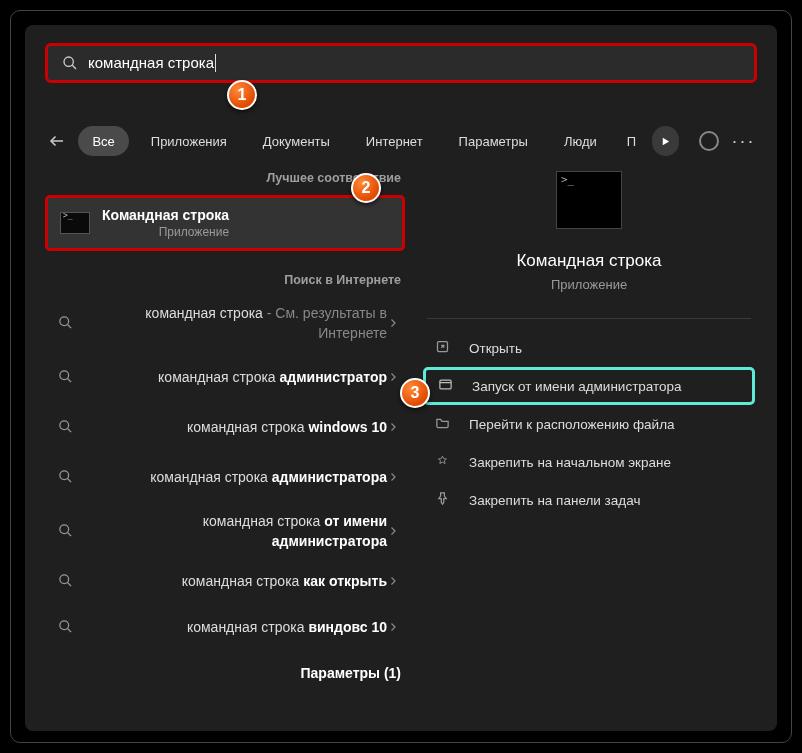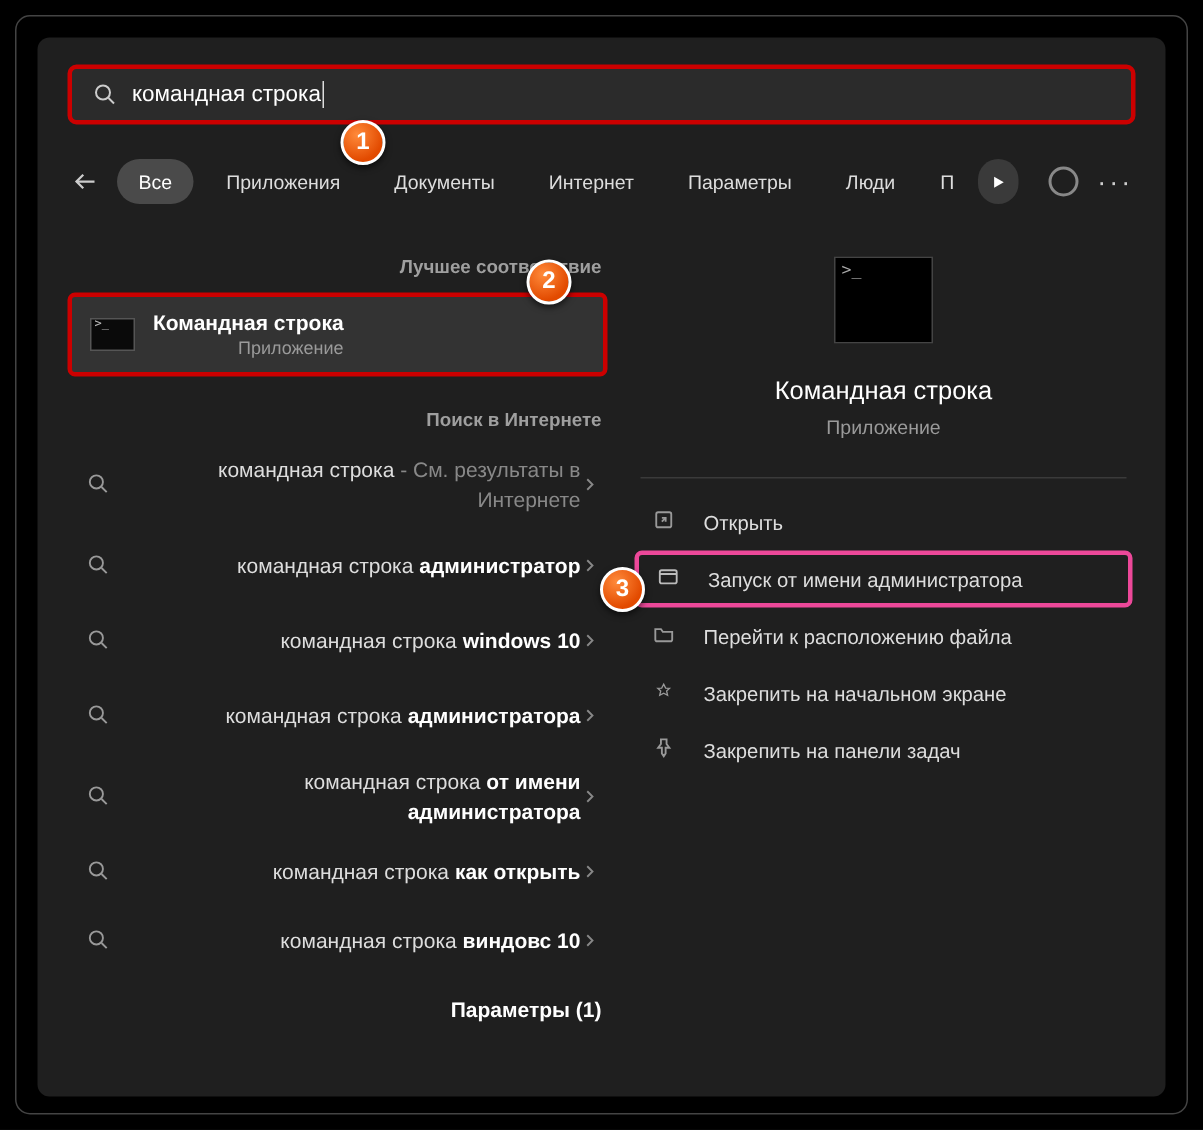--- a/index.html
+++ b/index.html
@@ -5,21 +5,21 @@
   * { box-sizing: border-box; margin: 0; padding: 0; }
   html, body { width: 802px; height: 753px; background: #000; overflow: hidden; font-family: "Segoe UI", Arial, sans-serif; }
   .frame { position: absolute; left: 10px; top: 10px; width: 782px; height: 733px; background: #000; border-radius: 10px; border: 1px solid #444; overflow: hidden; }
   .panel { position: absolute; left: 14px; top: 14px; width: 752px; height: 706px; background: #1f1f1f; border-radius: 8px; padding-left: 46px; }
 
   .search-row { position: absolute; left: 20px; top: 18px; width: 712px; height: 40px; }
   .search-box { width: 100%; height: 100%; background: #2b2b2b; border-radius: 6px; display: flex; align-items: center; padding: 0 14px; border: 3px solid #cc0000; }
   .search-box svg { flex: 0 0 auto; margin-right: 10px; }
   .search-text { color: #fff; font-size: 15px; border-right: 1px solid #ddd; padding-right: 1px; height: 18px; line-height: 18px; }
 
-  .filters-row { position: absolute; left: 20px; top: 78px; width: 712px; height: 36px; display: flex; align-items: center; gap: 8px; }
+  .filters-row { position: absolute; left: 20px; top: 98px; width: 712px; height: 36px; display: flex; align-items: center; gap: 8px; }
   .back-btn { width: 26px; height: 26px; display: flex; align-items: center; justify-content: center; color: #ccc; margin-right: 2px; }
   .pill { height: 30px; padding: 0 14px; border-radius: 15px; display: flex; align-items: center; font-size: 13px; color: #ddd; white-space: nowrap; }
   .pill.active { background: #4a4a4a; color: #fff; }
   .spacer { flex: 1; }
   .circ-btn { width: 30px; height: 30px; border-radius: 15px; display: flex; align-items: center; justify-content: center; color: #ccc; }
   .circ-btn.filled { background: #3a3a3a; }
   .circ-btn.ring { border: 2px solid #888; width: 20px; height: 20px; border-radius: 50%; }
   .dots { color: #ccc; font-size: 18px; letter-spacing: 2px; width: 30px; text-align: center; }
 
   .left-col { position: absolute; left: 20px; top: 140px; width: 360px; text-align: right; }
@@ -45,21 +45,21 @@
   
   .app-card { text-align: center; padding-top: 6px; }
   .app-big-icon { width: 66px; height: 58px; background: #000; border: 1px solid #444; margin: 0 auto; position: relative; }
   .app-big-icon::before { content: ">_"; position: absolute; left: 4px; top: 1px; color: #aaa; font-size: 11px; font-family: monospace; }
   .app-title { color: #fff; font-size: 17px; margin-top: 22px; }
   .app-sub { color: #9a9a9a; font-size: 13px; margin-top: 6px; }
   .divider { height: 1px; background: #3a3a3a; margin: 26px 4px 10px; }
 
   .action { height: 38px; display: flex; align-items: center; padding: 0 12px; font-size: 13.5px; color: #ddd; border-radius: 5px; }
   .action .ai { width: 20px; margin-right: 14px; color: #999; flex: 0 0 auto; }
-  .action.hl { border: 3px solid #ec4899; }
+  .action.hl { border: 3px solid #5eead4; }
 
   
   .badge { position: absolute; width: 30px; height: 30px; border-radius: 50%; background: radial-gradient(circle at 35% 30%, #ff8a3a, #e24a00 70%); border: 2px solid #fff; color: #fff; font-weight: 700; font-size: 16px; display: flex; align-items: center; justify-content: center; box-shadow: 0 2px 4px rgba(0,0,0,.6); z-index: 50; }
 </style>
 </head>
 <body>
 
 <div class="frame">
   <div class="panel">
 

